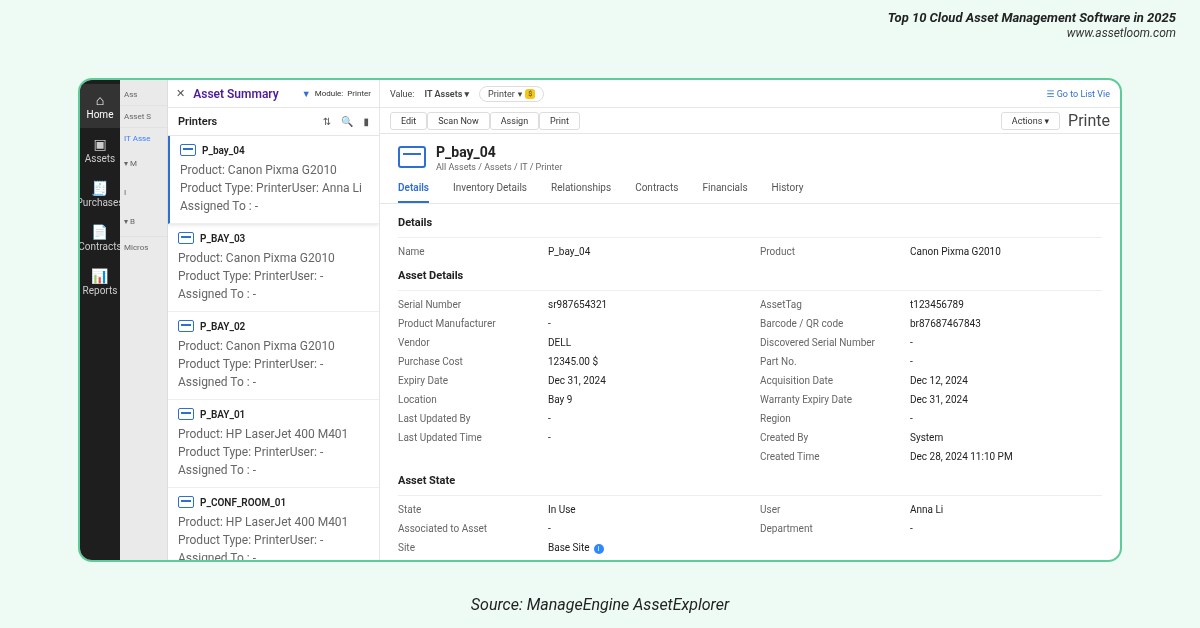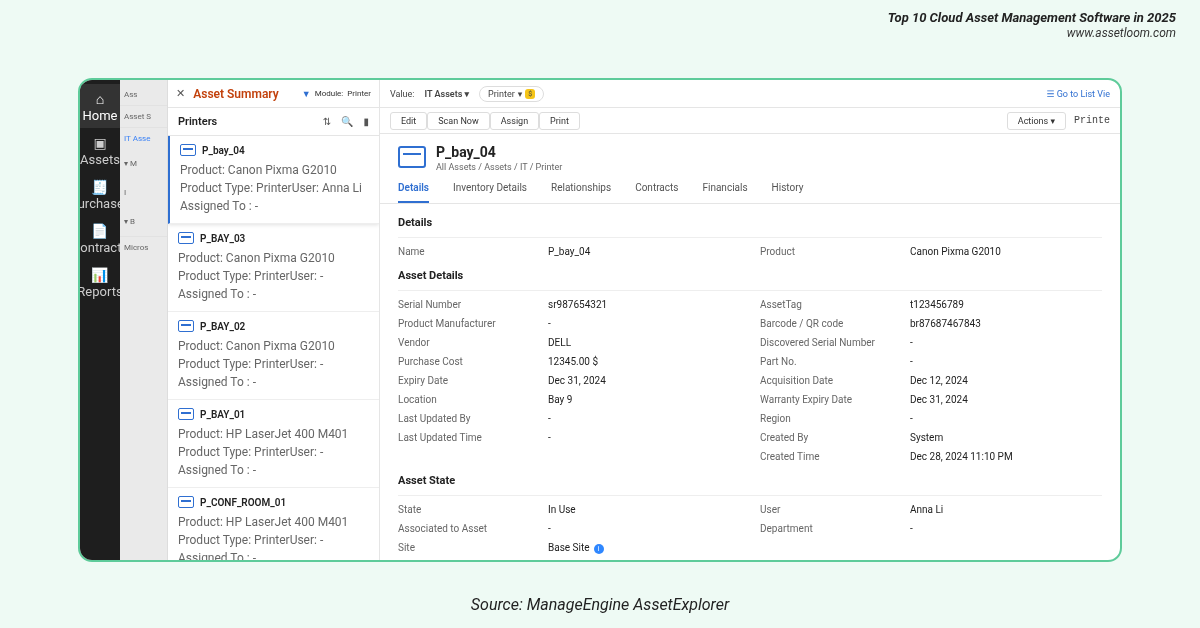--- a/index.html
+++ b/index.html
@@ -4,29 +4,29 @@
 <style>
 * { box-sizing: border-box; margin: 0; padding: 0; font-family: -apple-system, BlinkMacSystemFont, "Segoe UI", Roboto, Arial, sans-serif; }
 body { background: #eefaf4; width: 1200px; height: 628px; overflow: hidden; position: relative; }
 .banner-title { position: absolute; top: 10px; right: 24px; font-size: 13px; font-weight: 700; font-style: italic; color: #222; }
 .banner-url { position: absolute; top: 26px; right: 24px; font-size: 12px; color: #333; font-style: italic; }
 .frame { position: absolute; top: 78px; left: 78px; width: 1044px; height: 484px; border: 2px solid #5ecb9a; border-radius: 14px; overflow: hidden; background: #fff; display: flex; }
 .leftnav { width: 40px; background: #1e1e1e; display: flex; flex-direction: column; align-items: center; padding-top: 4px; }
 .leftnav .nav-item { width: 40px; height: 44px; display: flex; flex-direction: column; align-items: center; justify-content: center; color: #ccc; cursor: pointer; }
 .leftnav .nav-item.active { background: #333; color: #fff; }
 .leftnav .nav-item .icon { font-size: 14px; }
-.leftnav .nav-item .lbl { font-size: 13px; margin-top: 2px; text-align: center; line-height: 1; }
+.leftnav .nav-item .lbl { font-size: 10px; margin-top: 2px; text-align: center; line-height: 1; }
 .greycol { width: 48px; background: #eaeaea; border-right: 1px solid #ddd; position: relative; }
 .greycol .gline { font-size: 8px; color: #666; padding: 6px 4px; border-top: 1px solid #e2e2e2; }
 .greycol .gtab { font-size: 8px; color: #3b82f6; padding: 6px 4px; border-top: 1px solid #e2e2e2; }
 .greycol .chev { font-size: 8px; color: #666; padding: 10px 4px; }
 .plist { width: 212px; border-right: 1px solid #e5e5e5; display: flex; flex-direction: column; background: #fff; }
 .plist-header { height: 28px; border-bottom: 1px solid #e5e5e5; display: flex; align-items: center; padding: 0 8px; background: #fff; }
 .plist-header .close { font-size: 11px; color: #555; margin-right: 8px; cursor: pointer; }
-.plist-header .title { font-size: 12px; font-weight: 600; color: #c2410c; flex: 1; }
+.plist-header .title { font-size: 12px; font-weight: 600; color: #4c1d95; flex: 1; }
 .plist-header .filter { display: flex; align-items: center; gap: 4px; }
 .plist-header .filter .fic { color: #2f6fd1; font-size: 9px; }
 .plist-header .ftxt { font-size: 8px; color: #333; }
 .plist-sub { height: 28px; border-bottom: 1px solid #e5e5e5; display: flex; align-items: center; justify-content: space-between; padding: 0 10px; }
 .plist-sub .ptitle { font-size: 11px; font-weight: 600; color: #222; }
 .plist-sub .picons { display: flex; gap: 10px; color: #555; font-size: 10px; }
 .plist-items { flex: 1; overflow: hidden; }
 .pcard { border-bottom: 1px solid #eee; padding: 8px 10px; cursor: pointer; }
 .pcard.active { box-shadow: 0 1px 4px rgba(0,0,0,0.12); border-left: 2px solid #2f6fd1; }
 .pcard .row1 { display: flex; align-items: center; gap: 6px; margin-bottom: 5px; }
@@ -36,21 +36,21 @@
 .pcard .pmeta { font-size: 12px; color: #666; line-height: 1.5; }
 .main { flex: 1; display: flex; flex-direction: column; overflow: hidden; }
 .topbar1 { height: 28px; border-bottom: 1px solid #e5e5e5; display: flex; align-items: center; padding: 0 10px; gap: 10px; font-size: 9px; color: #444; }
 .topbar1 .pill { border: 1px solid #ddd; border-radius: 10px; padding: 2px 8px; display: flex; align-items: center; gap: 3px; }
 .topbar1 .badge { display:inline-block; width:10px; height:10px; background:#f5c518; border-radius:3px; font-size:7px; text-align:center; line-height:10px; }
 .topbar1 .spacer { flex: 1; }
 .topbar1 .listview { color: #2f6fd1; }
 .topbar2 { height: 26px; border-bottom: 1px solid #e5e5e5; display: flex; align-items: center; padding: 0 10px; font-size: 9px; color: #333; }
 .topbar2 .tbtn { border: 1px solid #ddd; border-radius: 3px; padding: 3px 10px; cursor: pointer; background: #fff; }
 .topbar2 .spacer { flex: 1; }
-.topbar2 .rlabel { color: #444; font-size: 10px; margin-left: 8px; font-family: Liberation Mono, monospace; }
+.topbar2 .rlabel { color: #444; font-size: 16px; margin-left: 8px; }
 .asset-head { padding: 10px 18px 0; display: flex; align-items: flex-start; gap: 10px; }
 .asset-head .bigicon { width: 28px; height: 22px; border: 2px solid #2f6fd1; border-radius: 3px; position: relative; margin-top: 2px; }
 .asset-head .bigicon::after { content:''; position:absolute; left:3px; right:3px; top:5px; height:2px; background:#2f6fd1; }
 .asset-head .atitle { font-size: 14px; font-weight: 700; color: #222; }
 .asset-head .acrumb { font-size: 9px; color: #666; margin-top: 2px; }
 .tabs { display: flex; gap: 24px; padding: 10px 18px 0; border-bottom: 1px solid #e5e5e5; }
 .tabs .tab { font-size: 10px; color: #555; padding-bottom: 8px; cursor: pointer; }
 .tabs .tab.active { color: #2f6fd1; border-bottom: 2px solid #2f6fd1; font-weight: 600; }
 .content { flex: 1; overflow: auto; padding: 0 18px 14px; }
 .sect-title { font-size: 11px; font-weight: 700; color: #222; padding: 12px 0 8px; border-bottom: 1px solid #eee; }

